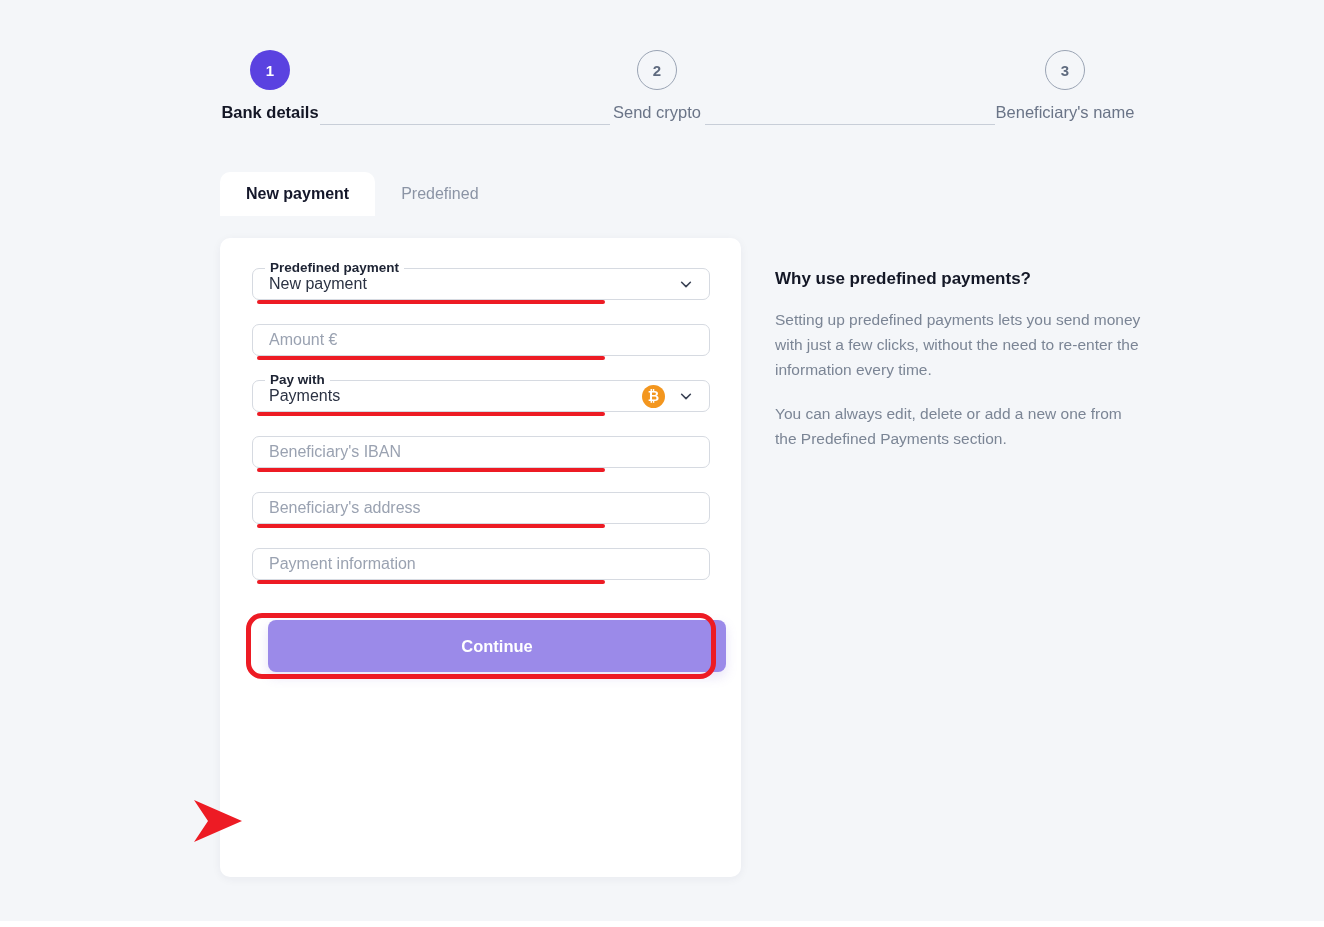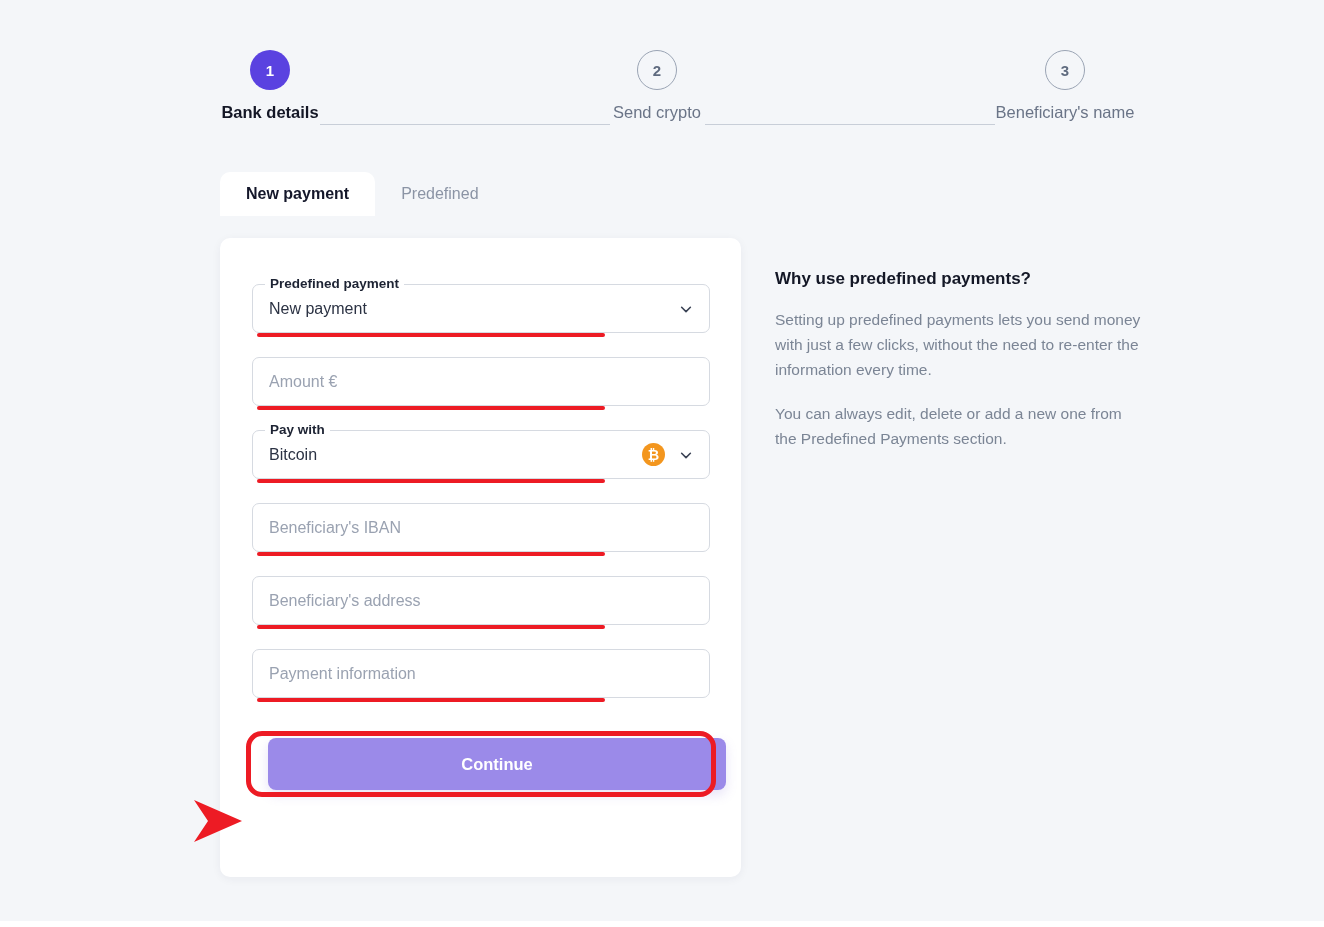--- a/index.html
+++ b/index.html
@@ -145,28 +145,27 @@
   }
 
   
   .field-wrap {
     position: relative;
     margin-bottom: 24px;
   }
 
   .field {
     position: relative;
-    height: 49px;
+    height: 32px;
     border: 1px solid #d6dae1;
     border-radius: 7px;
     background: #ffffff;
     display: flex;
     align-items: center;
     padding: 0 16px;
-    margin-top: 16px;
   }
 
   .field.legended {
     border-top-color: #d6dae1;
   }
 
   .field-legend {
     position: absolute;
     top: -9px;
     left: 12px;
@@ -349,21 +348,21 @@
       <div class="field-wrap">
         <div class="field">
           <span class="field-placeholder">Amount €</span>
         </div>
         <div class="ann-underline"></div>
       </div>
 
       <div class="field-wrap">
         <div class="field legended">
           <span class="field-legend">Pay with</span>
-          <span class="field-value">Bitcoin</span>
+          <span class="field-value">Payments</span>
           <span class="field-right">
             <span class="coin-icon">₿</span>
             <span class="chevron">
               <svg viewBox="0 0 16 16" width="14" height="14" fill="none" stroke="#3a4254" stroke-width="1.8" stroke-linecap="round" stroke-linejoin="round">
                   <path d="M3 6l5 5 5-5"></path>
                 </svg>
             </span>
           </span>
         </div>
         <div class="ann-underline"></div>

